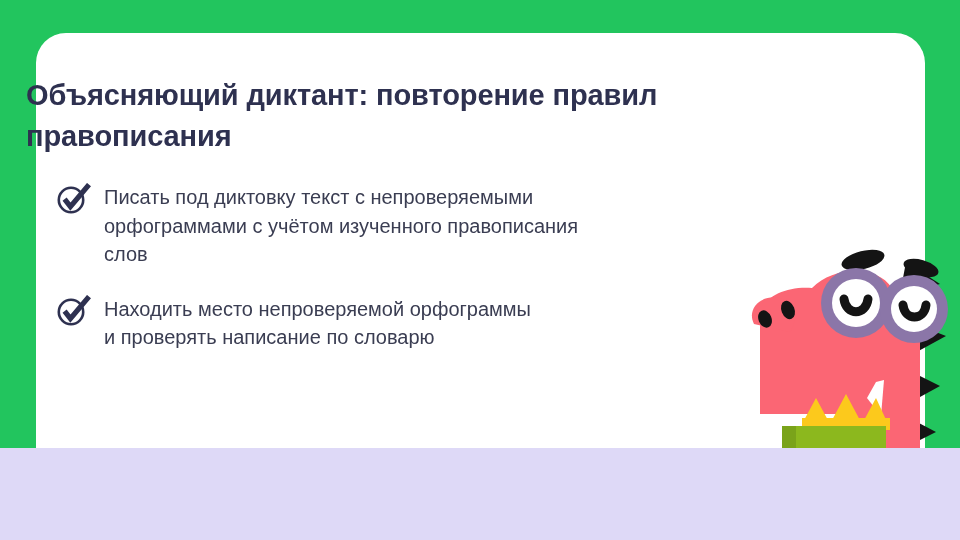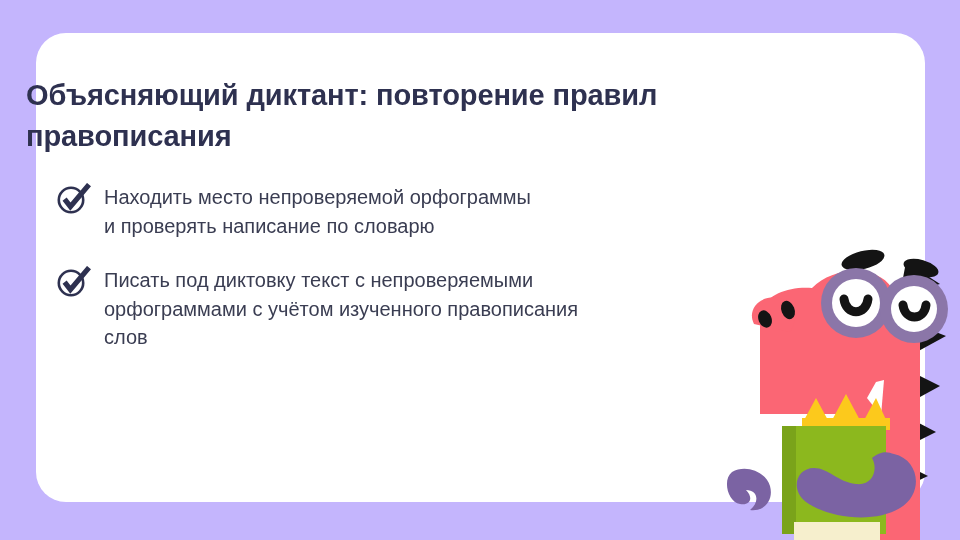--- a/index.html
+++ b/index.html
@@ -10,22 +10,22 @@
   body {
     width: 960px;
     height: 540px;
     overflow: hidden;
     background: #ded9f7;
     font-family: "Liberation Sans", "DejaVu Sans", sans-serif;
   }
   .slide {
     position: relative;
     width: 960px;
-    height: 540px;
-    background: #c4b5fd;
+    height: 448px;
+    background: #22c55e;
     overflow: hidden;
   }
   .card {
     position: absolute;
     left: 36px;
     top: 33px;
     width: 889px;
     height: 469px;
     background: #ffffff;
     border-radius: 30px;
@@ -88,42 +88,42 @@
 
 <div class="slide">
 
   <div class="card"></div>
 
   <div class="content">
 
     <h1 class="title">Объясняющий диктант: повторение правил правописания</h1>
 
     <ul class="bullets">
-
-      <li class="bullet">
-        <span class="check-icon">
-          <svg width="40" height="32" viewBox="0 0 40 32" xmlns="http://www.w3.org/2000/svg">
-            <circle cx="15" cy="17" r="12.2" fill="none" stroke="#2e3150" stroke-width="2.6"></circle>
-            <path d="M8.6 16.2 L14.4 23.6 L33 1.6" fill="none" stroke="#2e3150" stroke-width="5.2" stroke-linecap="butt" stroke-linejoin="miter"></path>
-          </svg>
-        </span>
-        <span class="bullet-text">Находить место непроверяемой орфограммы
-и проверять написание по словарю</span>
-      </li>
 
       <li class="bullet">
         <span class="check-icon">
           <svg width="40" height="32" viewBox="0 0 40 32" xmlns="http://www.w3.org/2000/svg">
             <circle cx="15" cy="17" r="12.2" fill="none" stroke="#2e3150" stroke-width="2.6"></circle>
             <path d="M8.6 16.2 L14.4 23.6 L33 1.6" fill="none" stroke="#2e3150" stroke-width="5.2" stroke-linecap="butt" stroke-linejoin="miter"></path>
           </svg>
         </span>
         <span class="bullet-text">Писать под диктовку текст с непроверяемыми
 орфограммами с учётом изученного правописания
 слов</span>
+      </li>
+
+      <li class="bullet">
+        <span class="check-icon">
+          <svg width="40" height="32" viewBox="0 0 40 32" xmlns="http://www.w3.org/2000/svg">
+            <circle cx="15" cy="17" r="12.2" fill="none" stroke="#2e3150" stroke-width="2.6"></circle>
+            <path d="M8.6 16.2 L14.4 23.6 L33 1.6" fill="none" stroke="#2e3150" stroke-width="5.2" stroke-linecap="butt" stroke-linejoin="miter"></path>
+          </svg>
+        </span>
+        <span class="bullet-text">Находить место непроверяемой орфограммы
+и проверять написание по словарю</span>
       </li>
 
     </ul>
   </div>
 
   <div class="mascot">
     <svg width="236" height="294" viewBox="0 0 236 294" xmlns="http://www.w3.org/2000/svg">
 
       <g>
         <path d="M182 16 L216 38 L176 48 Z" fill="#141414"></path>

